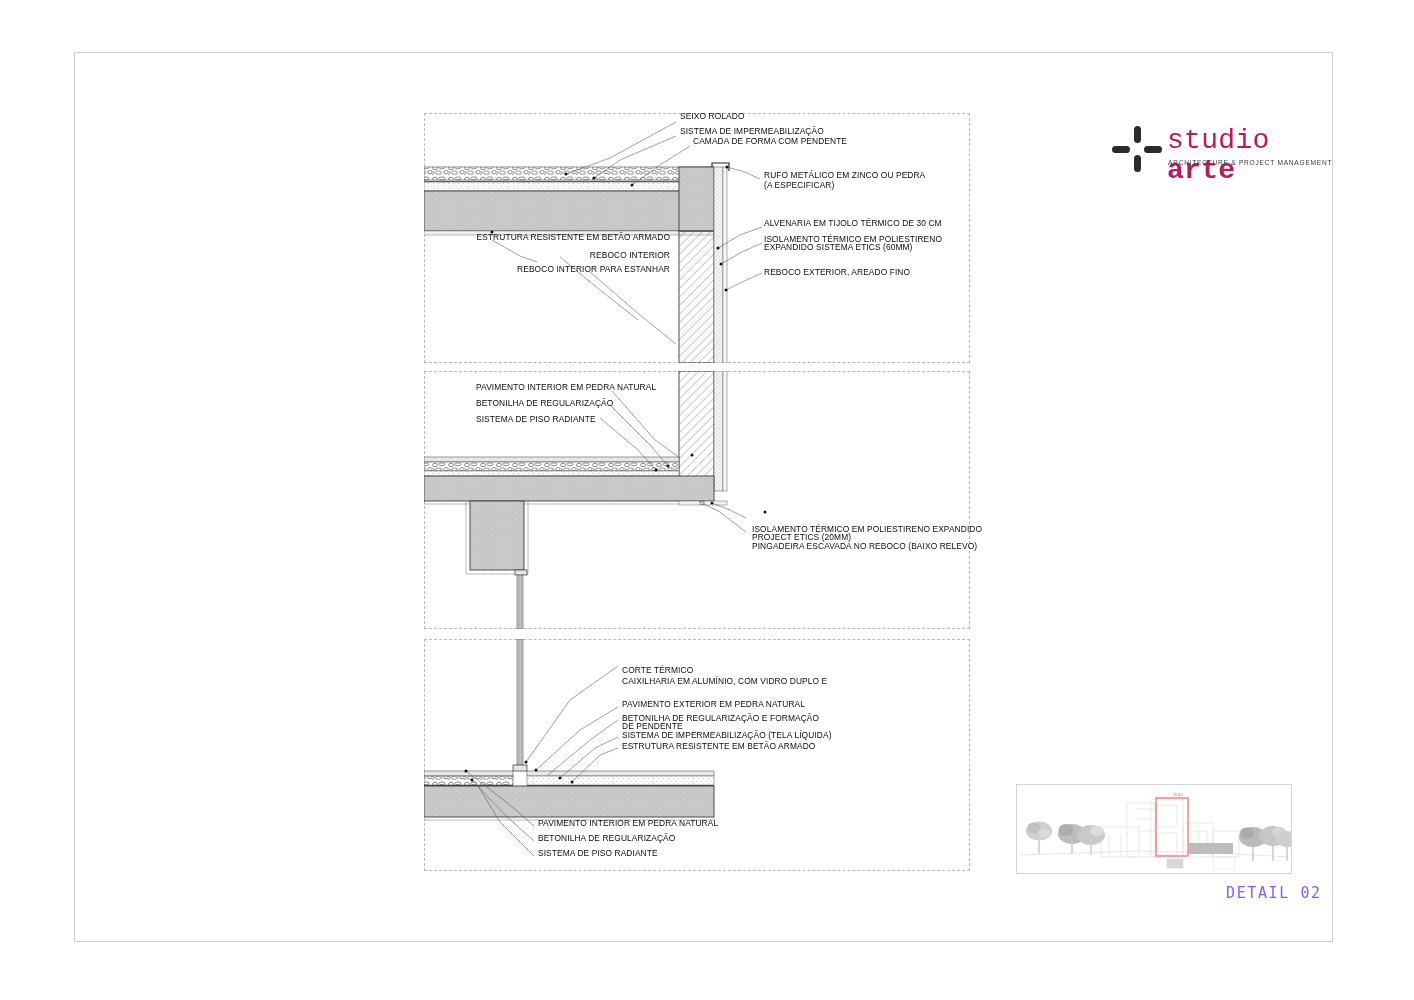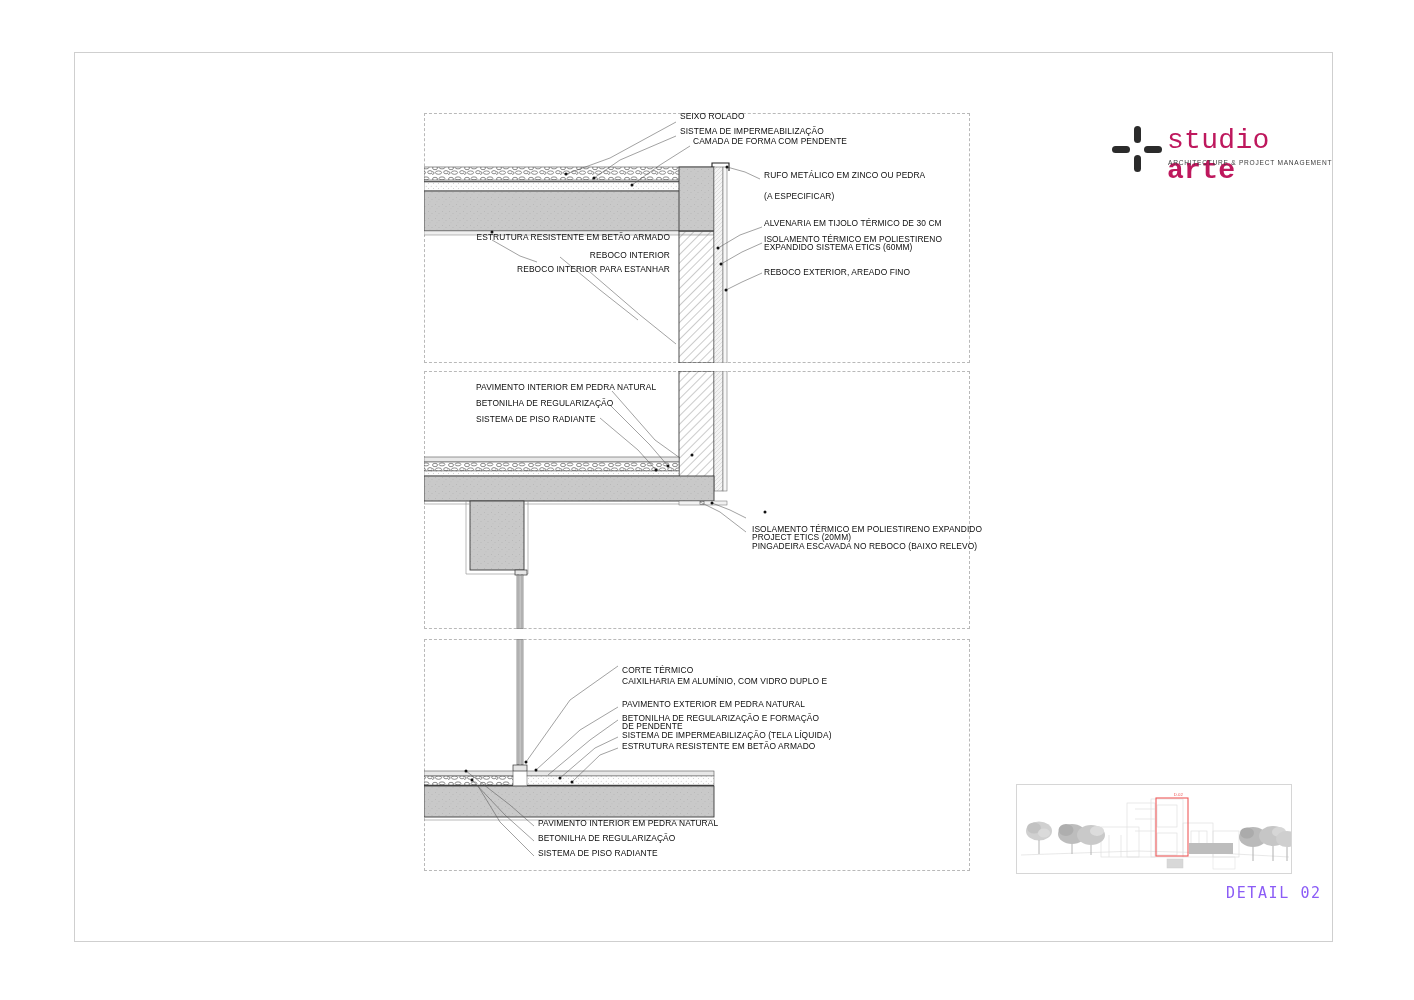--- a/index.html
+++ b/index.html
@@ -259,21 +259,21 @@
       <circle cx="572" cy="782" r="1.5"></circle>
       <circle cx="466" cy="771" r="1.5"></circle>
         <circle cx="472" cy="780" r="1.5"></circle>
     </g>
   </svg>
 
   <div class="anno" style="left:680px;top:112px;">SEIXO ROLADO</div>
   <div class="anno" style="left:680px;top:127px;">SISTEMA DE IMPERMEABILIZAÇÃO</div>
   <div class="anno" style="left:693px;top:137px;">CAMADA DE FORMA COM PENDENTE</div>
   <div class="anno" style="left:764px;top:171px;">RUFO METÁLICO EM ZINCO OU PEDRA</div>
-  <div class="anno" style="left:764px;top:192px;text-align:center;">(A ESPECIFICAR)</div>
+  <div class="anno" style="left:764px;top:181px;text-align:center;">(A ESPECIFICAR)</div>
   <div class="anno" style="left:764px;top:219px;">ALVENARIA EM TIJOLO TÉRMICO DE 30 CM</div>
   <div class="anno" style="left:764px;top:235px;">ISOLAMENTO TÉRMICO EM POLIESTIRENO</div>
   <div class="anno" style="left:764px;top:243px;">EXPANDIDO SISTEMA ETICS (60MM)</div>
   <div class="anno" style="left:764px;top:268px;">REBOCO EXTERIOR, AREADO FINO</div>
   <div class="anno right" style="left:422px;top:233px;width:248px;">ESTRUTURA RESISTENTE EM BETÃO ARMADO</div>
   <div class="anno right" style="left:422px;top:251px;width:248px;">REBOCO INTERIOR</div>
   <div class="anno right" style="left:422px;top:265px;width:248px;">REBOCO INTERIOR PARA ESTANHAR</div>
 
   <div class="anno" style="left:476px;top:383px;">PAVIMENTO INTERIOR EM PEDRA NATURAL</div>
   <div class="anno" style="left:476px;top:399px;">BETONILHA DE REGULARIZAÇÃO</div>

